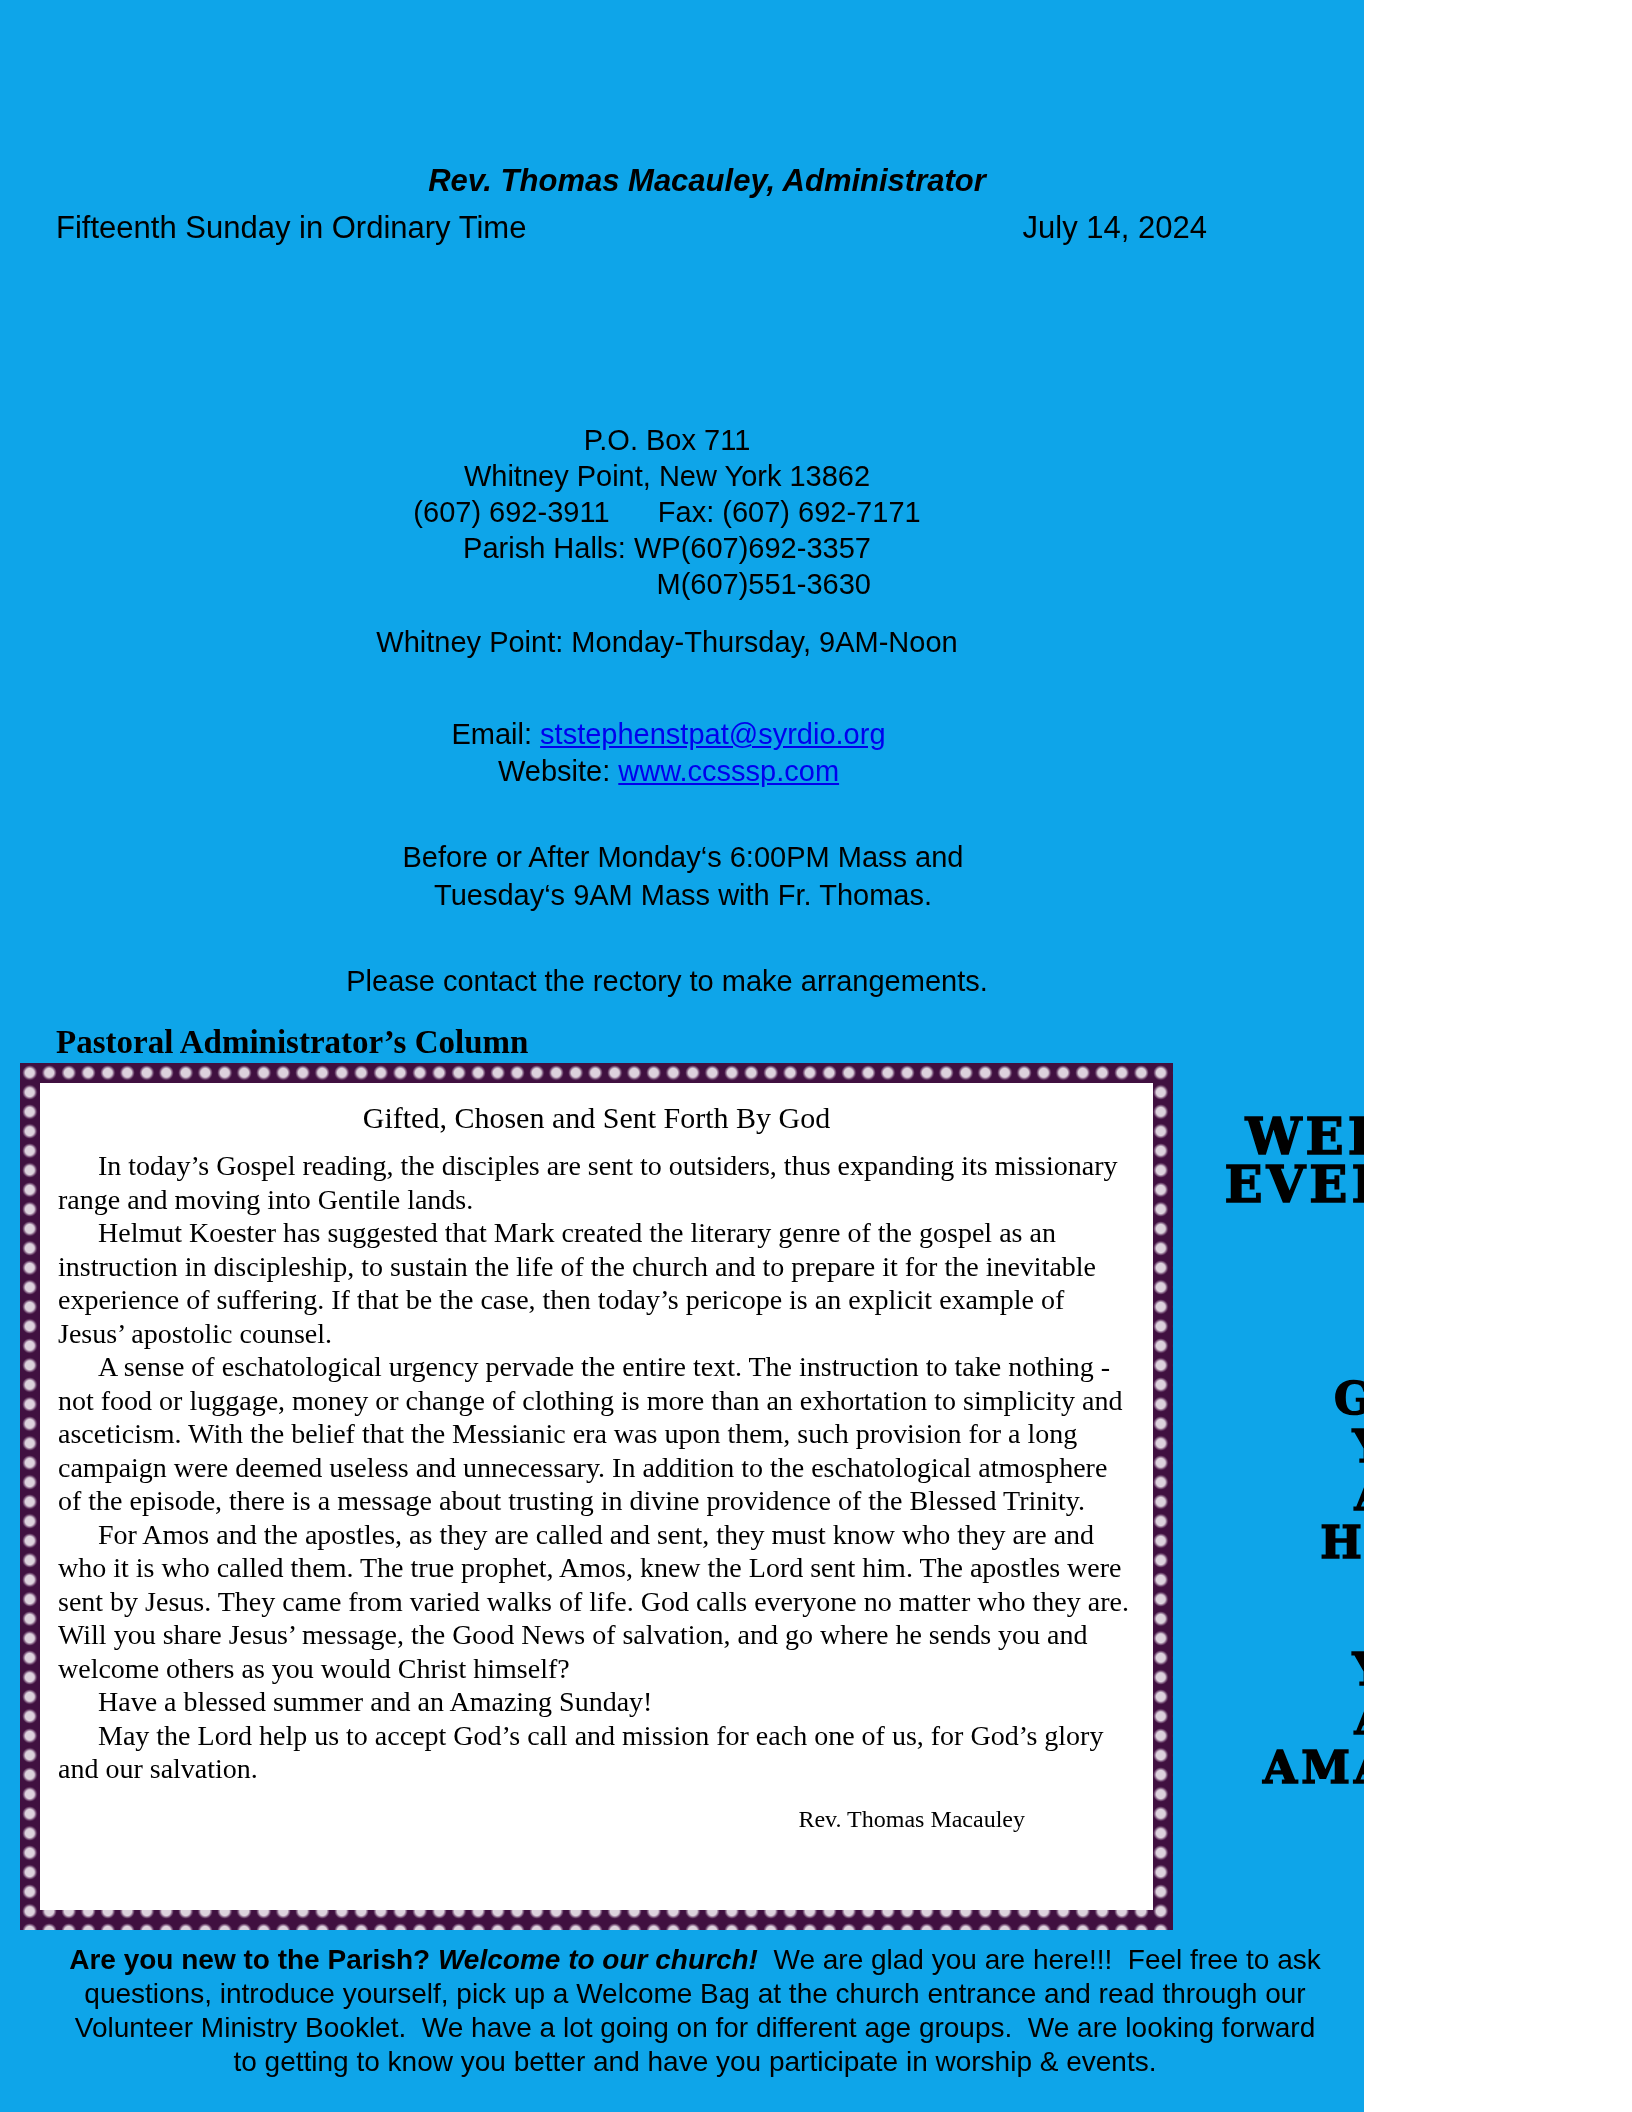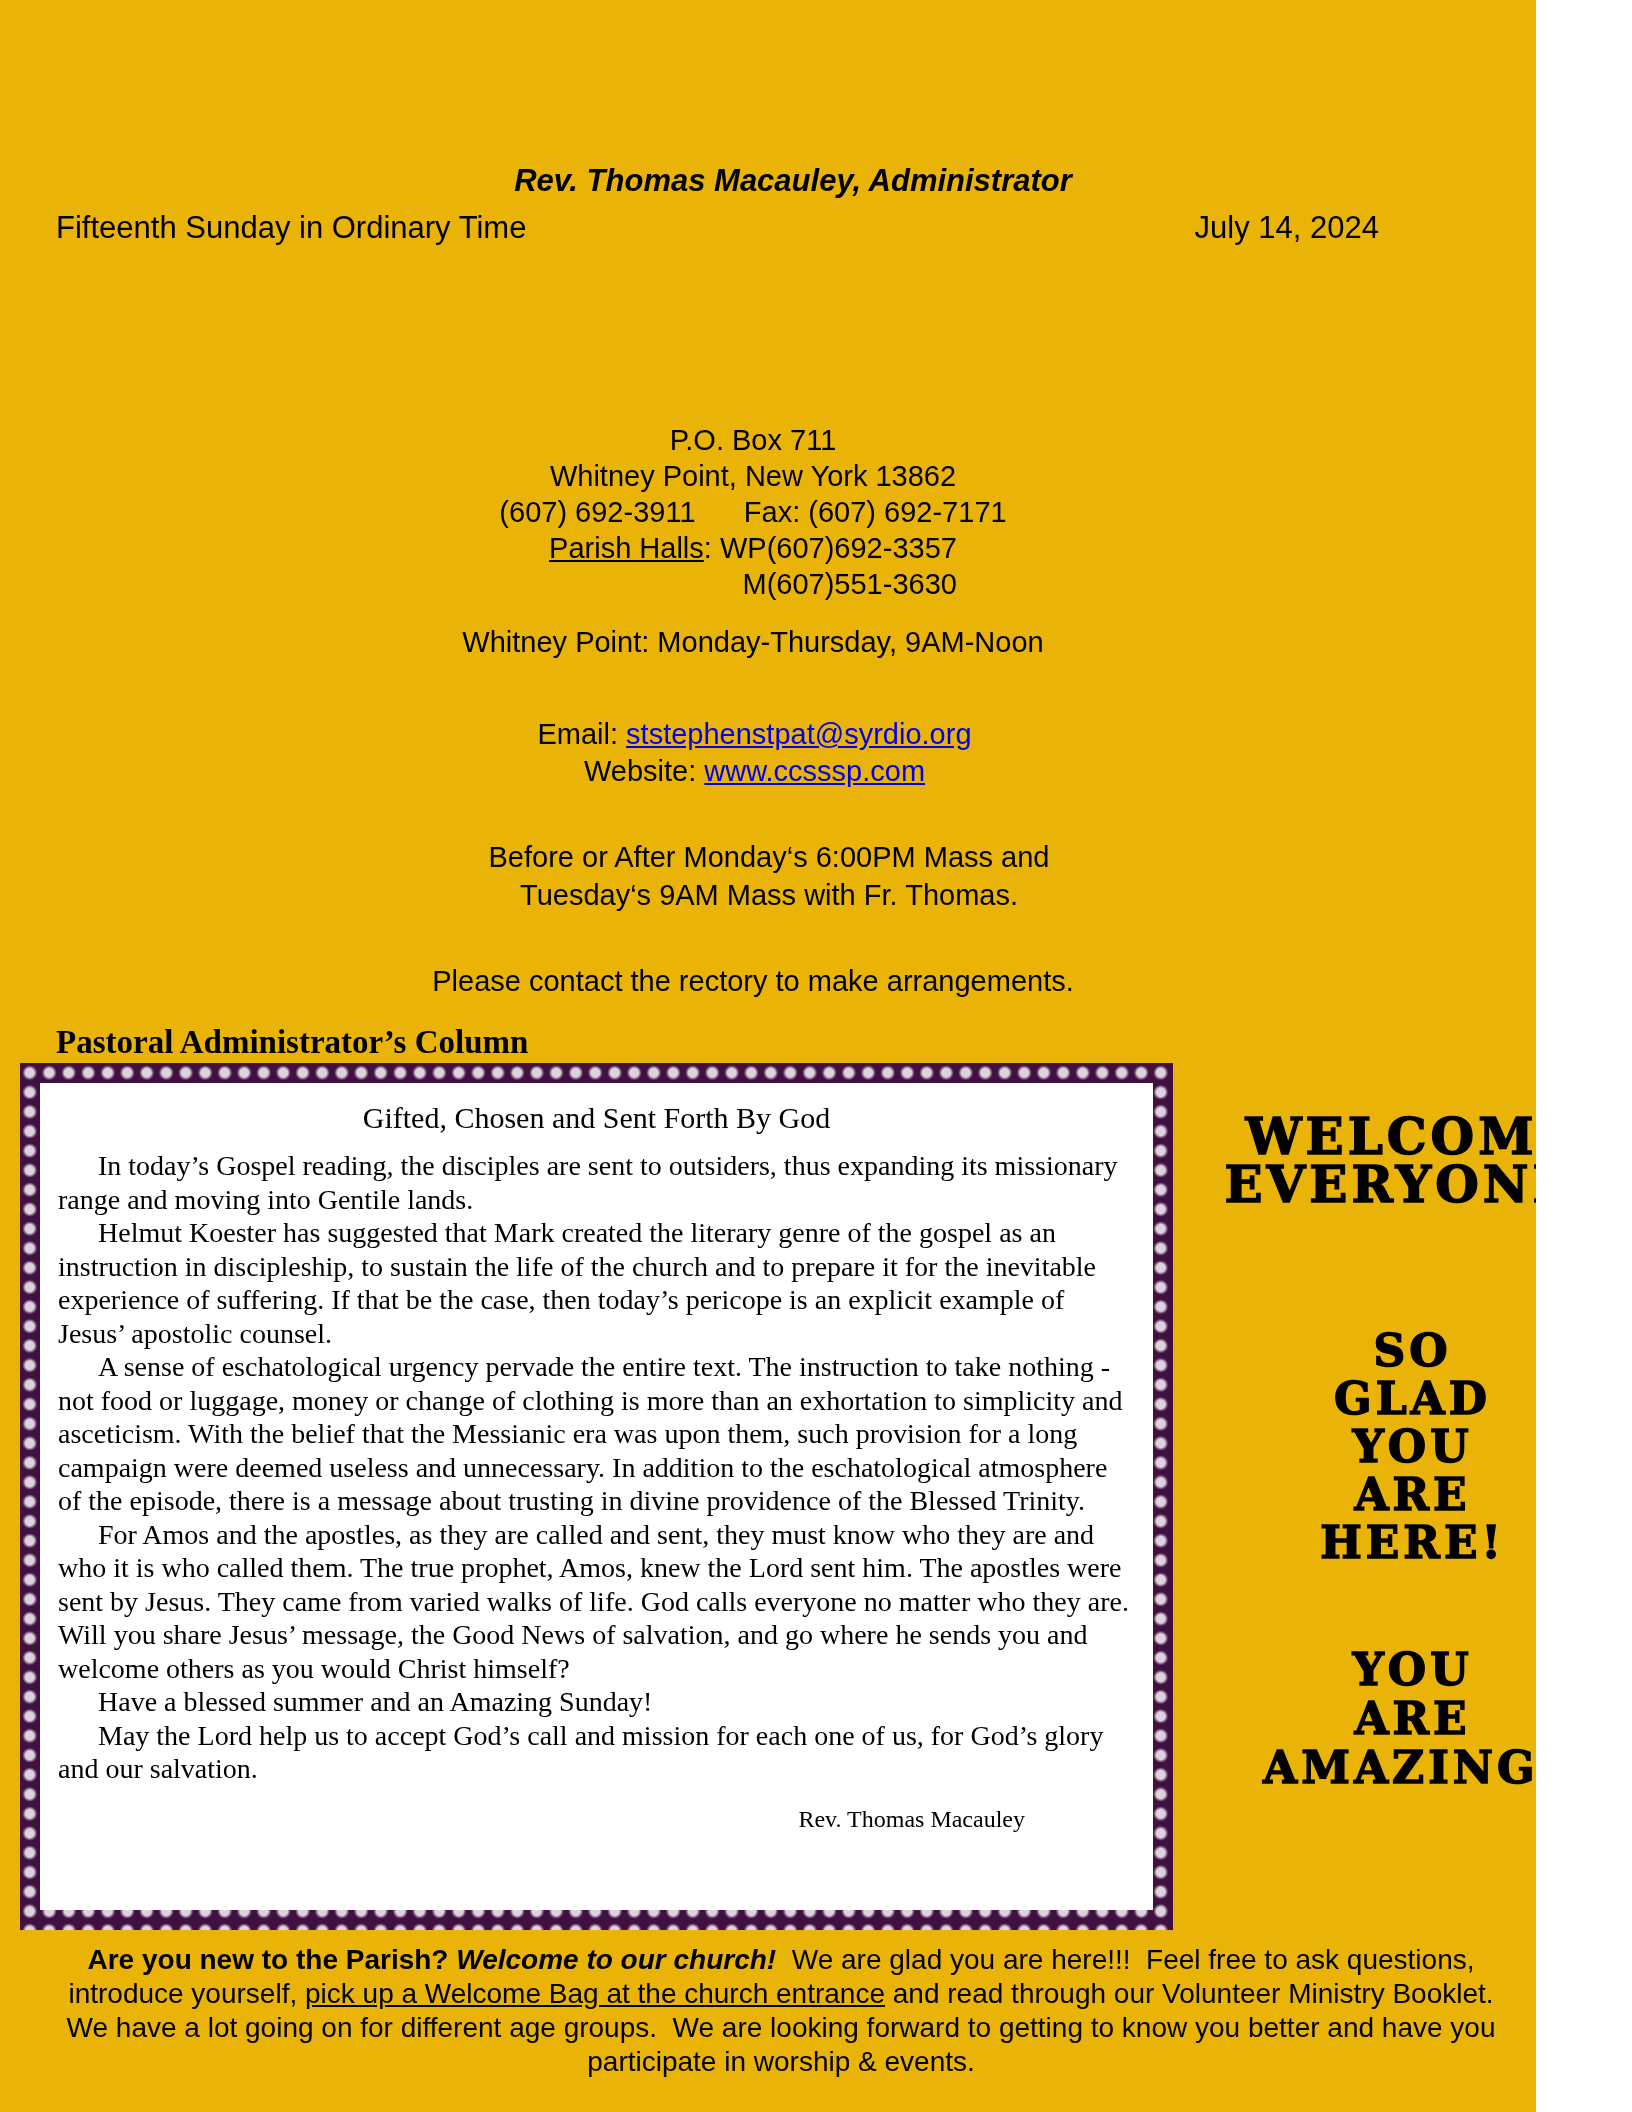--- a/index.html
+++ b/index.html
@@ -1,21 +1,21 @@
 <!DOCTYPE html>
 <html><head>
 <meta charset="utf-8">
 <style>
   html,body { margin:0; padding:0; background:#ffffff; }
   .page {
-    position:relative; width:1536px; height:2112px; background:#eab308;
-    font-family:"Liberation Sans", sans-serif; color:#000; overflow:hidden;
+    position:relative; width:1348px; height:2112px; background:#0ea5e9;
+    font-family:"Liberation Sans", sans-serif; color:#000; overflow:hidden;padding-left:16px;
   }
   .abs { position:absolute; }
-  .u { text-decoration:underline; }
+  .u { }
   .link { color:#0000EE; text-decoration:underline; cursor:pointer; }
 
   .admin-line { left:50px; right:0; top:163px; font-size:31px; font-weight:bold; font-style:italic; text-align:center; }
   .sunday-line { left:56px; top:210px; font-size:31px; }
   .date-line { right:157px; top:210px; font-size:31px; }
 
   .addr-block { left:0; right:30px; top:382px; text-align:center; font-size:29px; line-height:36px;margin-top:40px; }
   .pre { white-space:pre-wrap; }
   .halls { display:inline-block; text-align:left; }
   .halls-m { text-align:right; }

